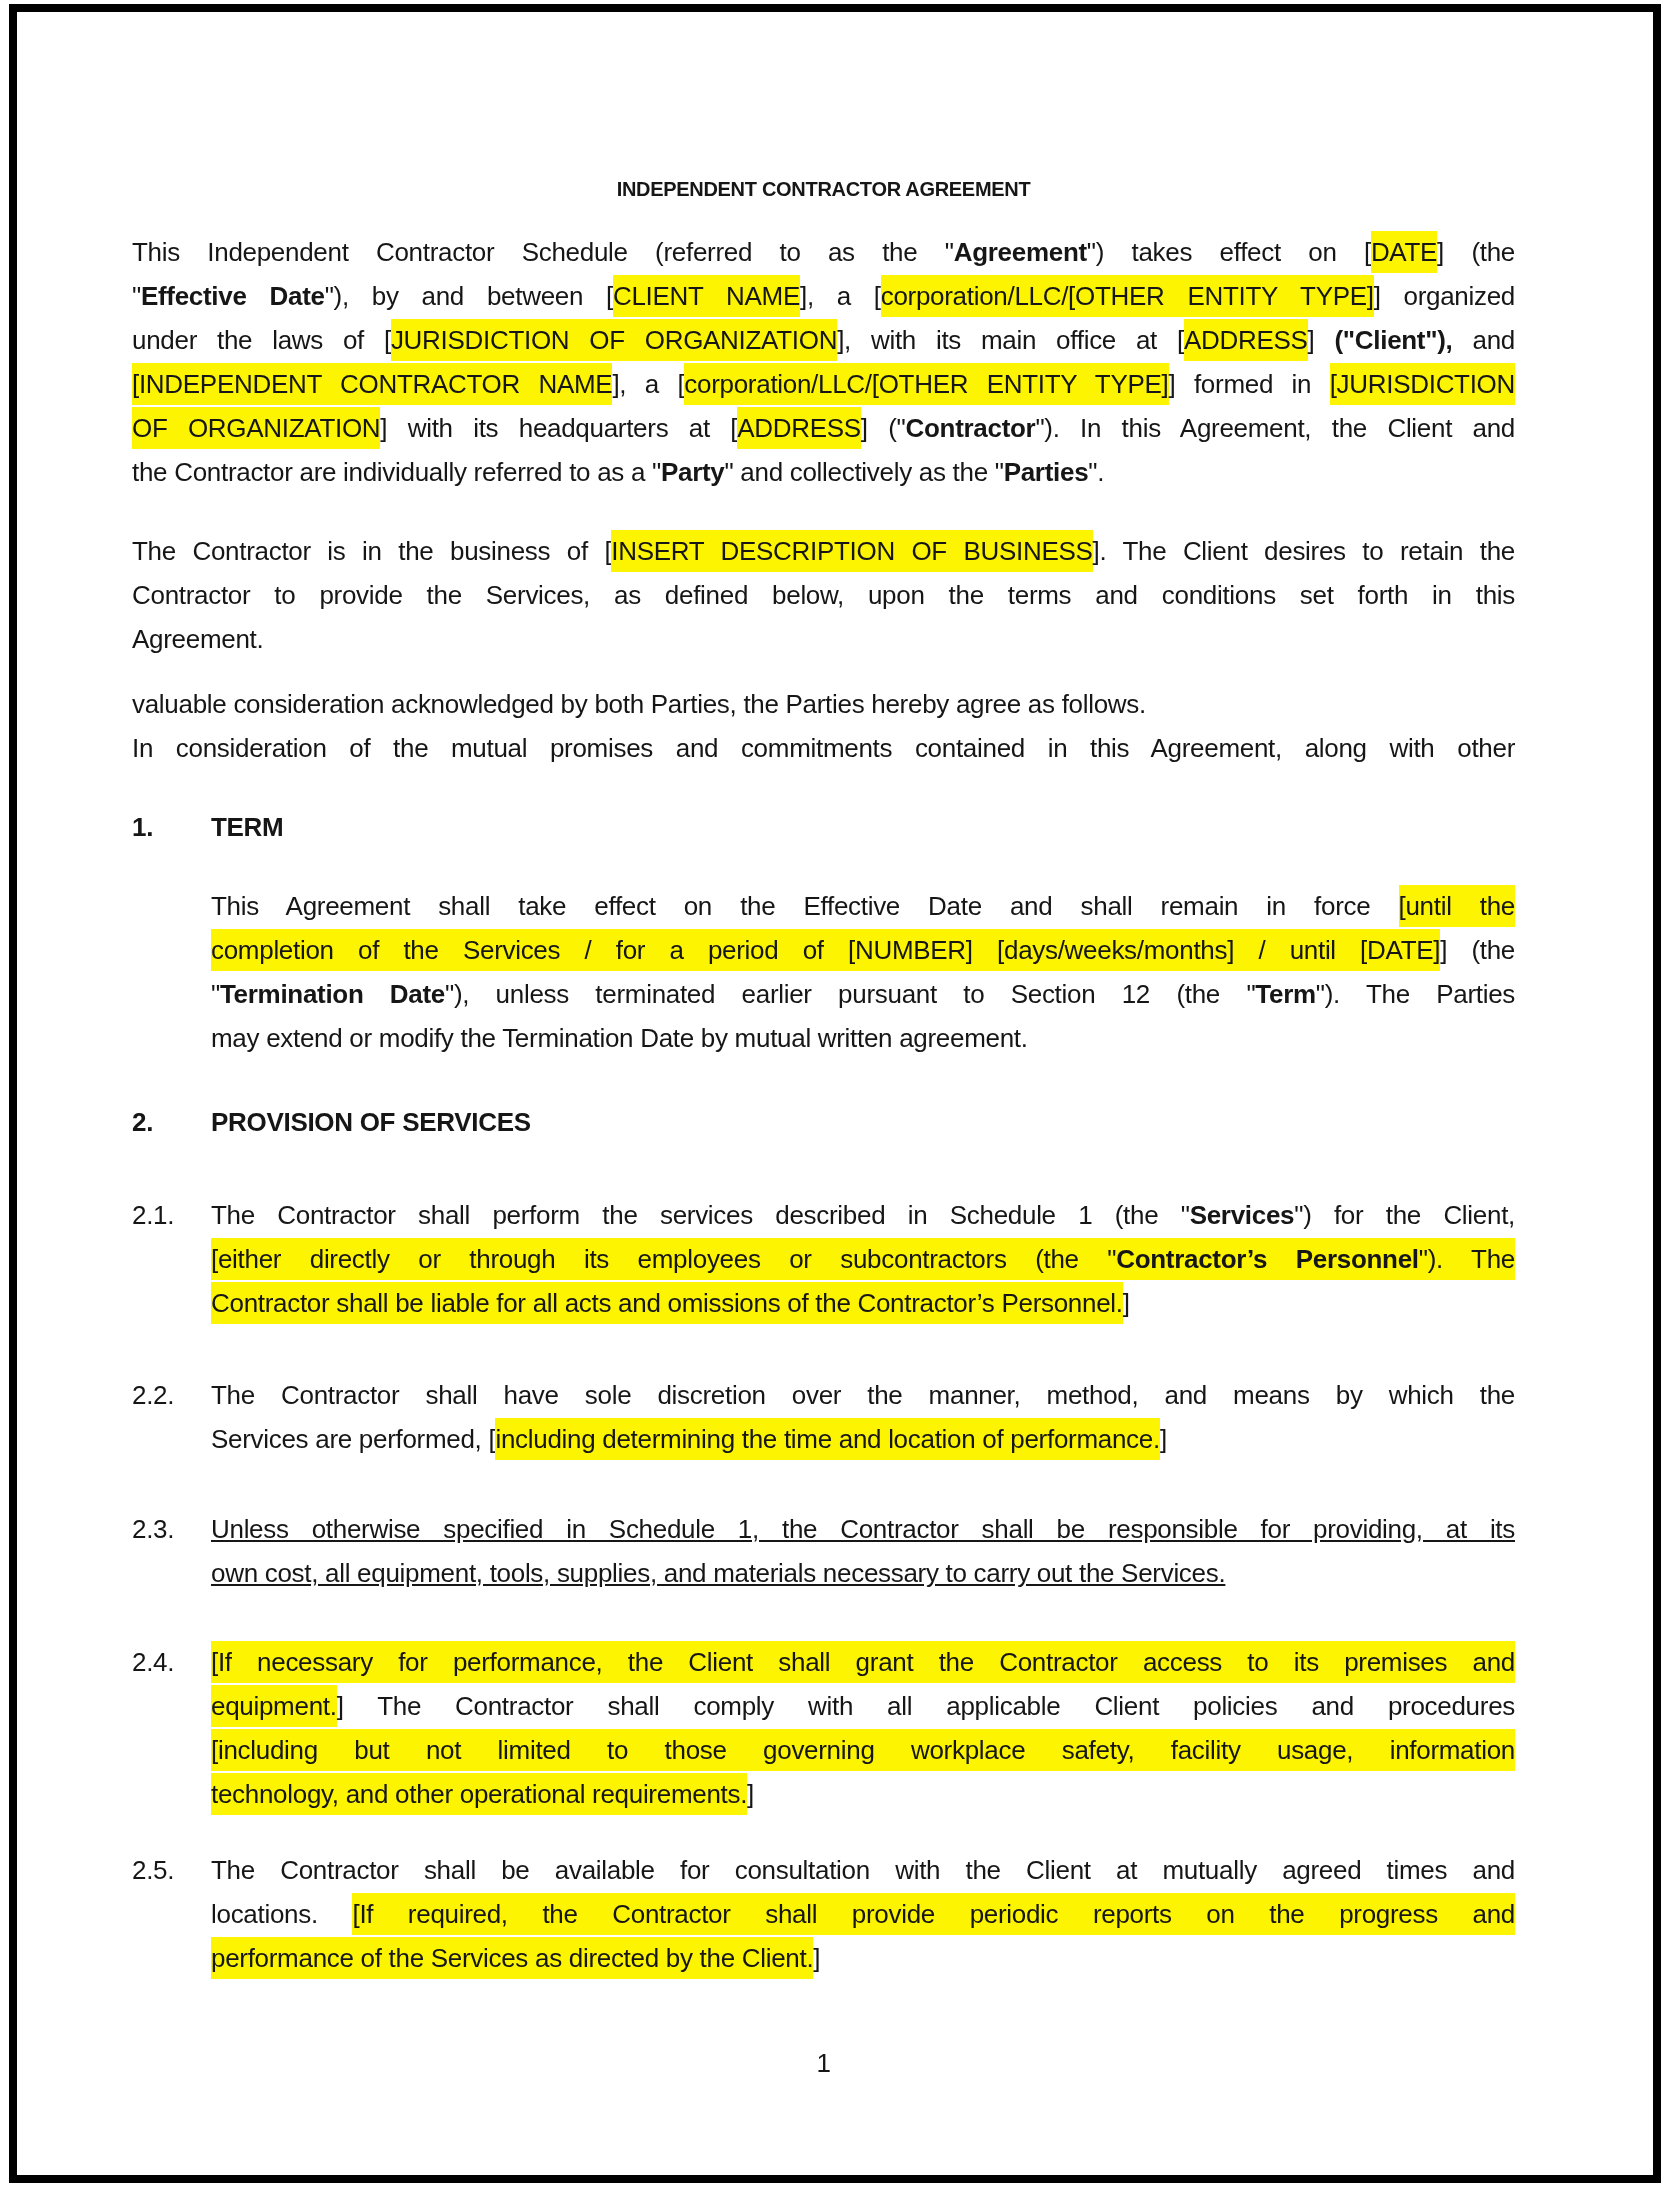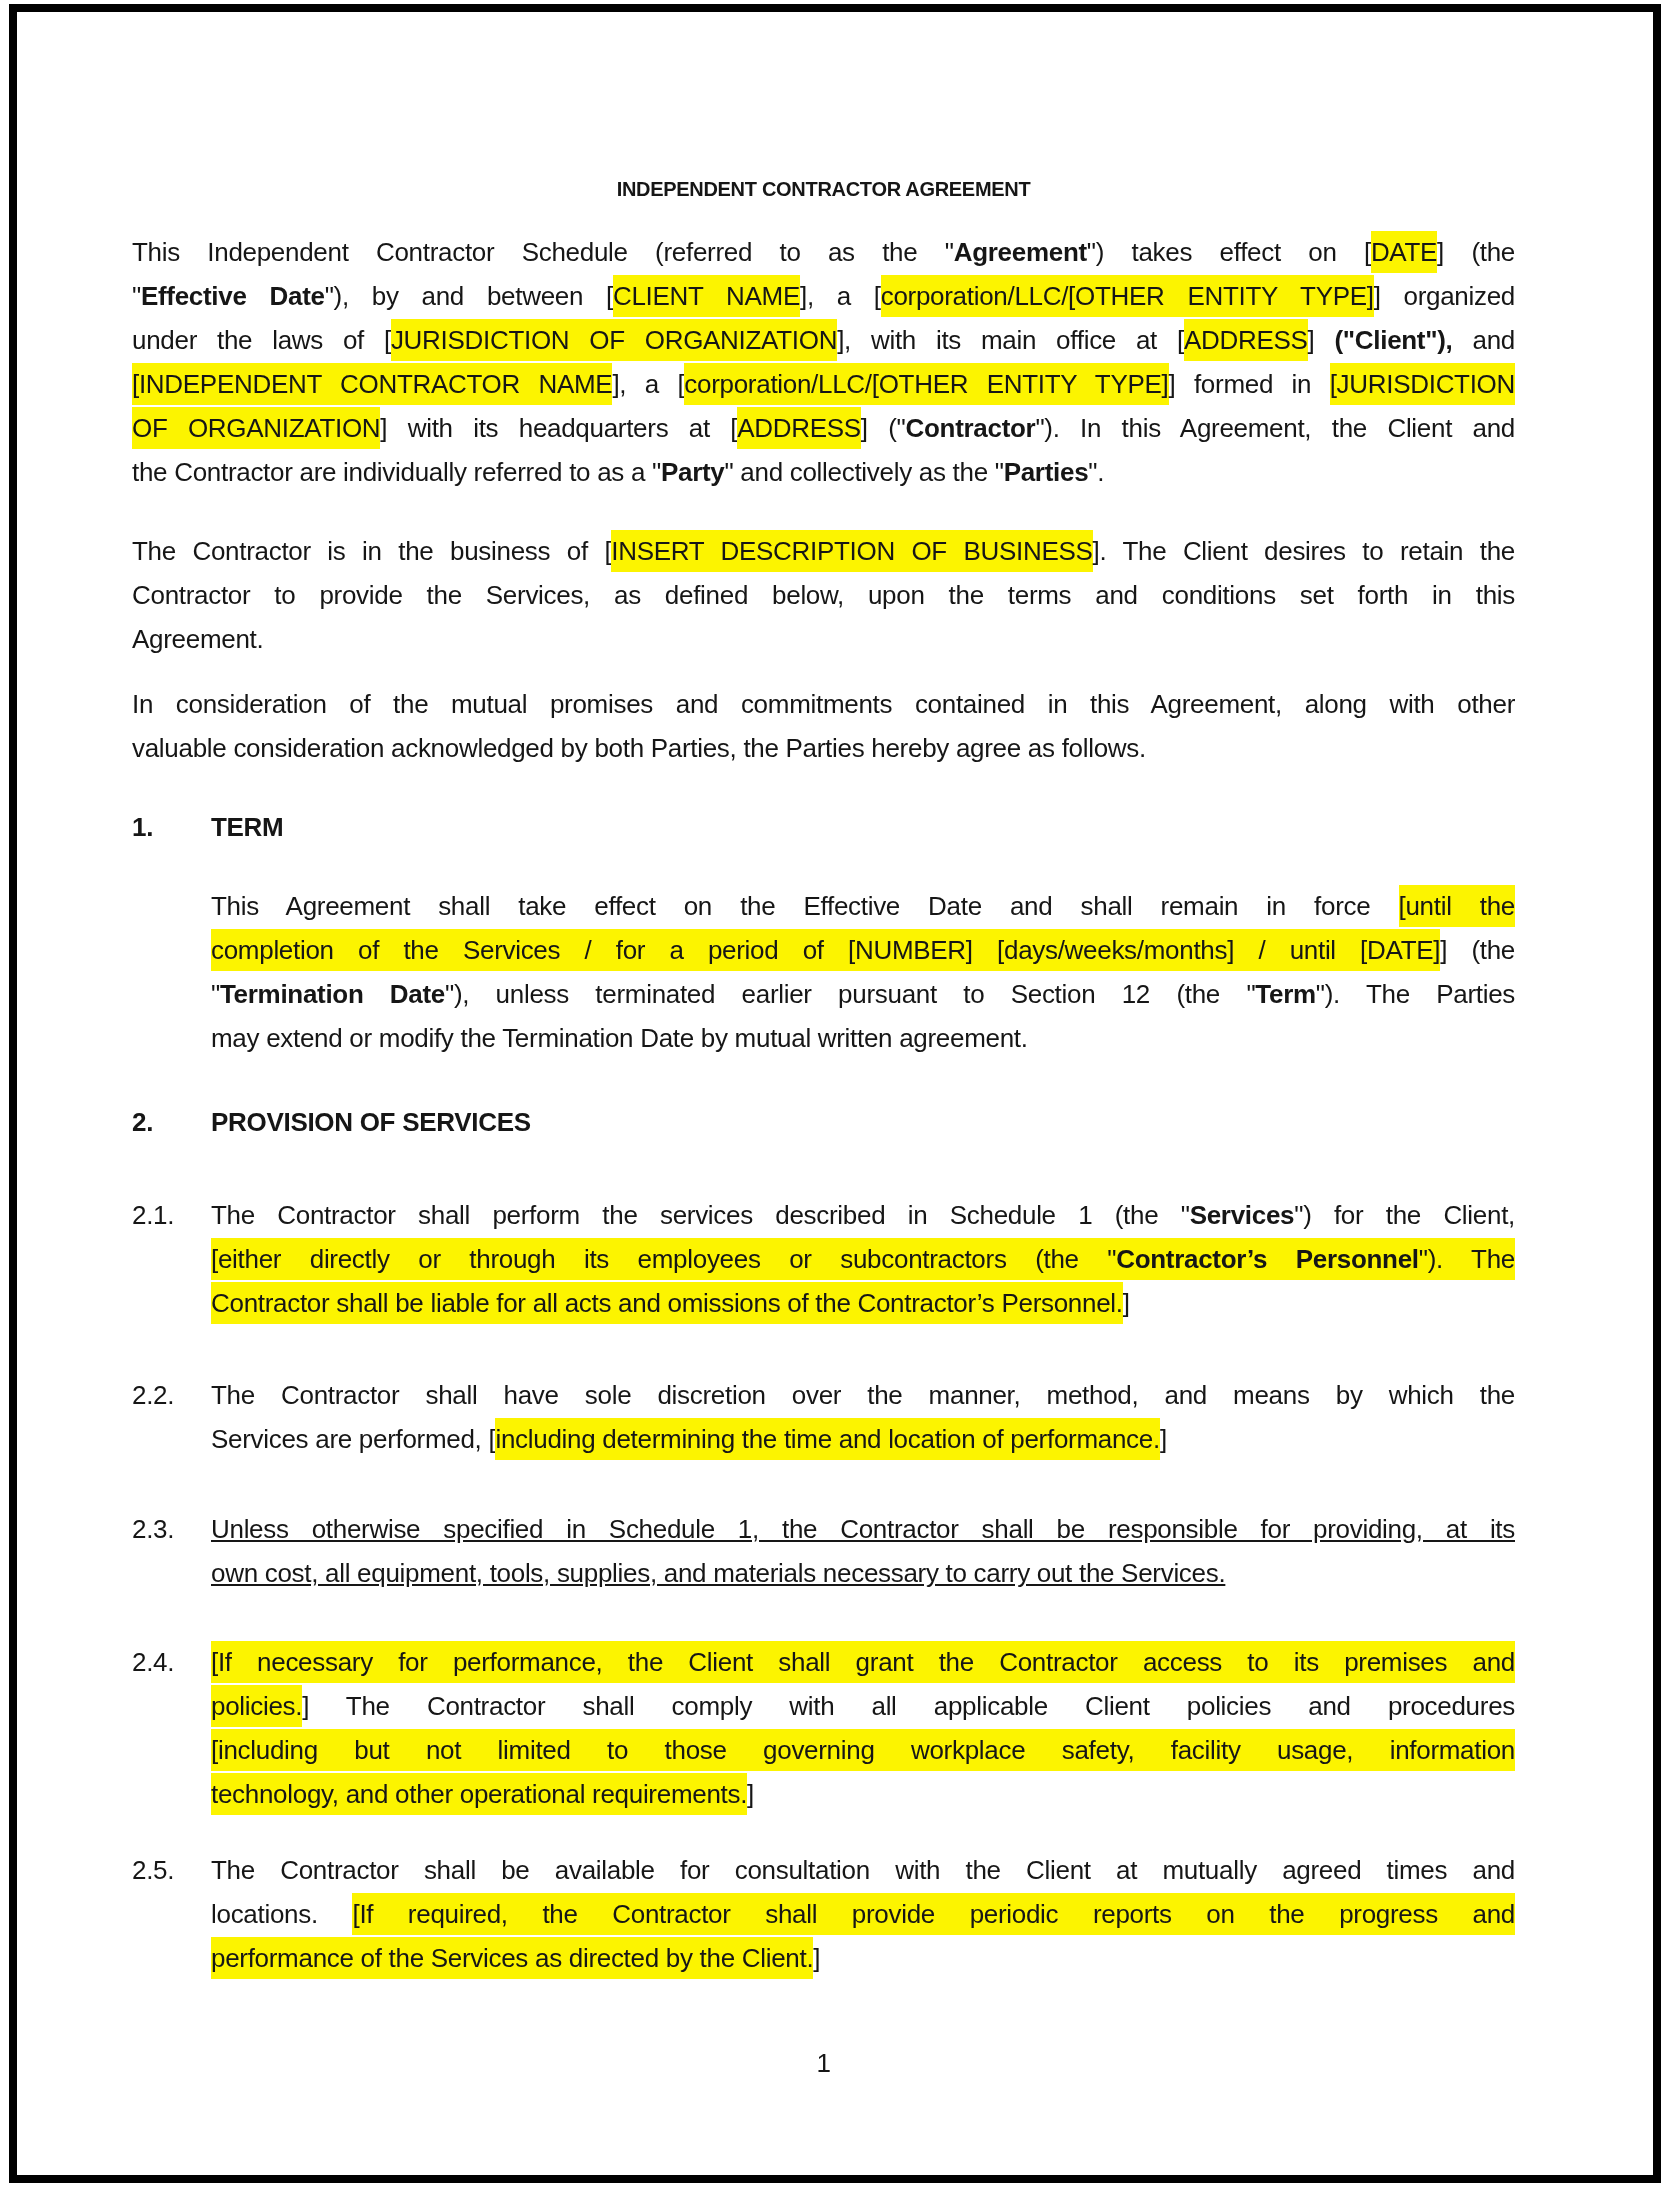--- a/index.html
+++ b/index.html
@@ -68,22 +68,22 @@
         <div class="line" data-name="text-line"><span class="hl" data-name="highlighted-placeholder-text">[INDEPENDENT CONTRACTOR NAME</span><span data-name="text-run">], a [</span><span class="hl" data-name="highlighted-placeholder-text">corporation/LLC/[OTHER ENTITY TYPE]</span><span data-name="text-run">] formed in </span><span class="hl" data-name="highlighted-placeholder-text">[JURISDICTION</span></div>
         <div class="line" data-name="text-line"><span class="hl" data-name="highlighted-placeholder-text">OF ORGANIZATION</span><span data-name="text-run">] with its headquarters at [</span><span class="hl" data-name="highlighted-placeholder-text">ADDRESS</span><span data-name="text-run">] ("</span><span class="b" data-name="text-run">Contractor</span><span data-name="text-run">"). In this Agreement, the Client and</span></div>
         <div class="line last" data-name="text-line"><span data-name="text-run">the Contractor are individually referred to as a "</span><span class="b" data-name="text-run">Party</span><span data-name="text-run">" and collectively as the "</span><span class="b" data-name="text-run">Parties</span><span data-name="text-run">".</span></div>
       </div>
       <div class="block-p" data-name="business-paragraph">
         <div class="line" data-name="text-line"><span data-name="text-run">The Contractor is in the business of [</span><span class="hl" data-name="highlighted-placeholder-text">INSERT DESCRIPTION OF BUSINESS</span><span data-name="text-run">]. The Client desires to retain the</span></div>
         <div class="line" data-name="text-line"><span data-name="text-run">Contractor to provide the Services, as defined below, upon the terms and conditions set forth in this</span></div>
         <div class="line last" data-name="text-line"><span data-name="text-run">Agreement.</span></div>
       </div>
       <div class="block-p" data-name="consideration-paragraph">
+        <div class="line last" data-name="text-line"><span data-name="text-run">valuable consideration acknowledged by both Parties, the Parties hereby agree as follows.</span></div>
         <div class="line" data-name="text-line"><span data-name="text-run">In consideration of the mutual promises and commitments contained in this Agreement, along with other</span></div>
-        <div class="line last" data-name="text-line"><span data-name="text-run">valuable consideration acknowledged by both Parties, the Parties hereby agree as follows.</span></div>
       </div>
       <div class="block-h" data-name="section-1-heading"><span class="num" data-name="section-1-heading-number">1.</span><span class="h-label" data-name="section-1-heading-label">TERM</span></div>
       <div class="block-p indented" data-name="section-1-body">
         <div class="line" data-name="text-line"><span data-name="text-run">This Agreement shall take effect on the Effective Date and shall remain in force </span><span class="hl" data-name="highlighted-placeholder-text">[until the</span></div>
         <div class="line" data-name="text-line"><span class="hl" data-name="highlighted-placeholder-text">completion of the Services / for a period of [NUMBER] [days/weeks/months] / until [DATE]</span><span data-name="text-run">] (the</span></div>
         <div class="line" data-name="text-line"><span data-name="text-run">"</span><span class="b" data-name="text-run">Termination Date</span><span data-name="text-run">"), unless terminated earlier pursuant to Section 12 (the "</span><span class="b" data-name="text-run">Term</span><span data-name="text-run">"). The Parties</span></div>
         <div class="line last" data-name="text-line"><span data-name="text-run">may extend or modify the Termination Date by mutual written agreement.</span></div>
       </div>
       <div class="block-h" data-name="section-2-heading"><span class="num" data-name="section-2-heading-number">2.</span><span class="h-label" data-name="section-2-heading-label">PROVISION OF SERVICES</span></div>
       <div class="block-c" data-name="clause-2-1">
@@ -98,21 +98,21 @@
         <div class="line last" data-name="text-line"><span data-name="text-run">Services are performed, [</span><span class="hl" data-name="highlighted-placeholder-text">including determining the time and location of performance.</span><span data-name="text-run">]</span></div>
       </div>
       <div class="block-c" data-name="clause-2-3">
         <span class="num" data-name="clause-2-3-number">2.3.</span>
         <div class="line" data-name="text-line"><span data-name="text-run">Unless otherwise specified in Schedule 1, the Contractor shall be responsible for providing, at its</span></div>
         <div class="line last" data-name="text-line"><span data-name="text-run">own cost, all equipment, tools, supplies, and materials necessary to carry out the Services.</span></div>
       </div>
       <div class="block-c" data-name="clause-2-4">
         <span class="num" data-name="clause-2-4-number">2.4.</span>
         <div class="line" data-name="text-line"><span class="hl" data-name="highlighted-placeholder-text">[If necessary for performance, the Client shall grant the Contractor access to its premises and</span></div>
-        <div class="line" data-name="text-line"><span class="hl" data-name="highlighted-placeholder-text">policies.</span><span data-name="text-run">] The Contractor shall comply with all applicable Client policies and procedures</span></div>
+        <div class="line" data-name="text-line"><span class="hl" data-name="highlighted-placeholder-text">equipment.</span><span data-name="text-run">] The Contractor shall comply with all applicable Client policies and procedures</span></div>
         <div class="line" data-name="text-line"><span class="hl" data-name="highlighted-placeholder-text">[including but not limited to those governing workplace safety, facility usage, information</span></div>
         <div class="line last" data-name="text-line"><span class="hl" data-name="highlighted-placeholder-text">technology, and other operational requirements.</span><span data-name="text-run">]</span></div>
       </div>
       <div class="block-c" data-name="clause-2-5">
         <span class="num" data-name="clause-2-5-number">2.5.</span>
         <div class="line" data-name="text-line"><span data-name="text-run">The Contractor shall be available for consultation with the Client at mutually agreed times and</span></div>
         <div class="line" data-name="text-line"><span data-name="text-run">locations. </span><span class="hl" data-name="highlighted-placeholder-text">[If required, the Contractor shall provide periodic reports on the progress and</span></div>
         <div class="line last" data-name="text-line"><span class="hl" data-name="highlighted-placeholder-text">performance of the Services as directed by the Client.</span><span data-name="text-run">]</span></div>
       </div>
     </div>

